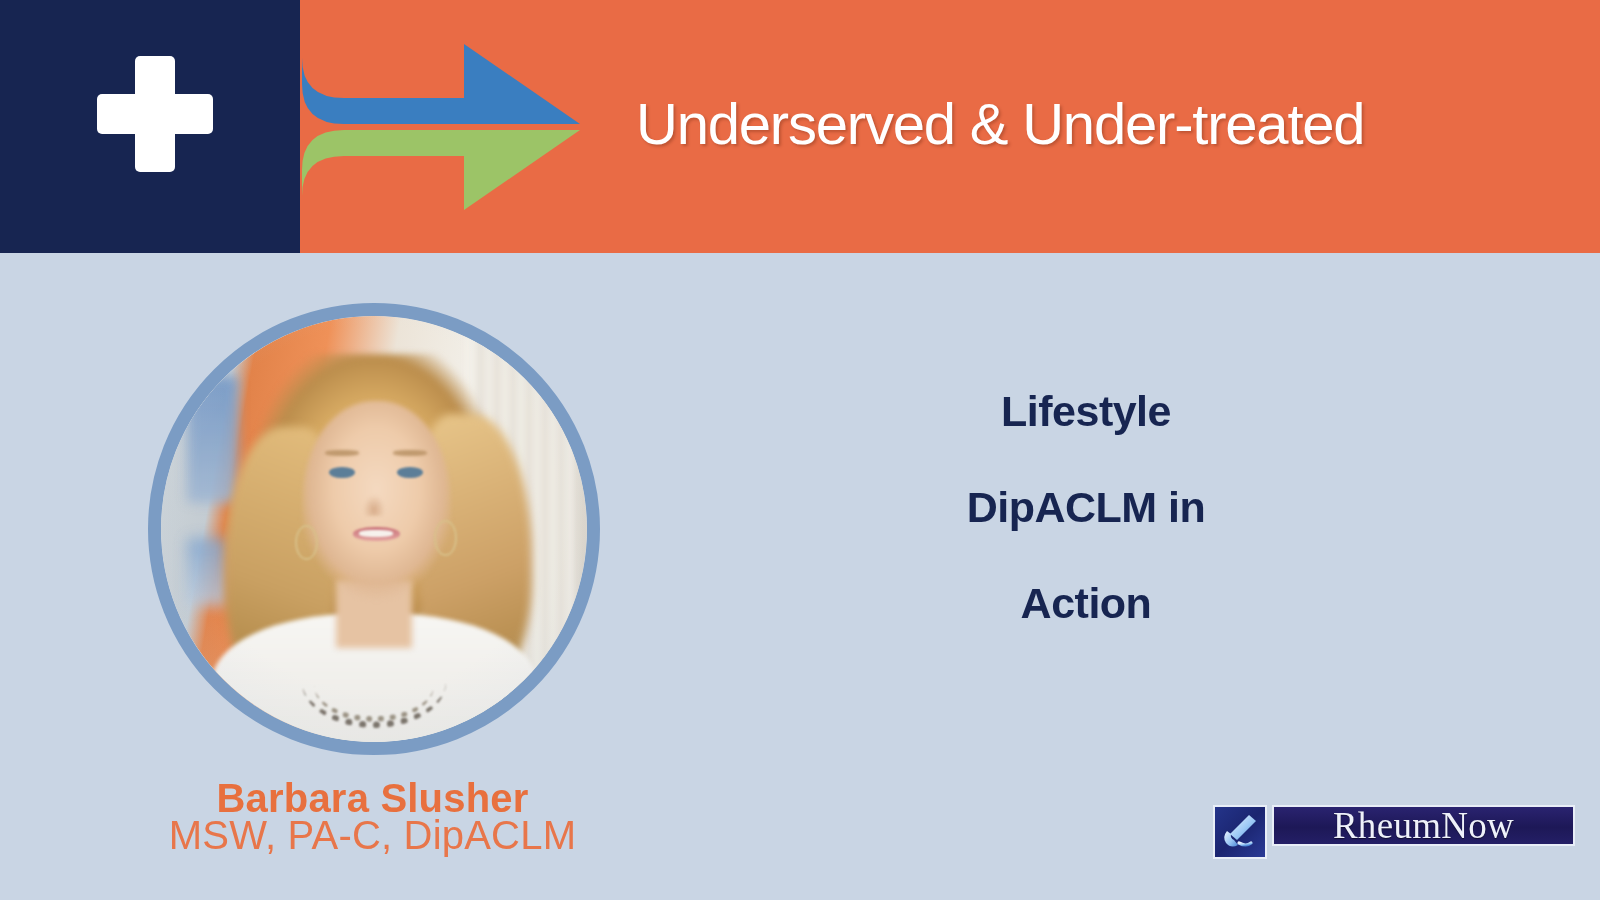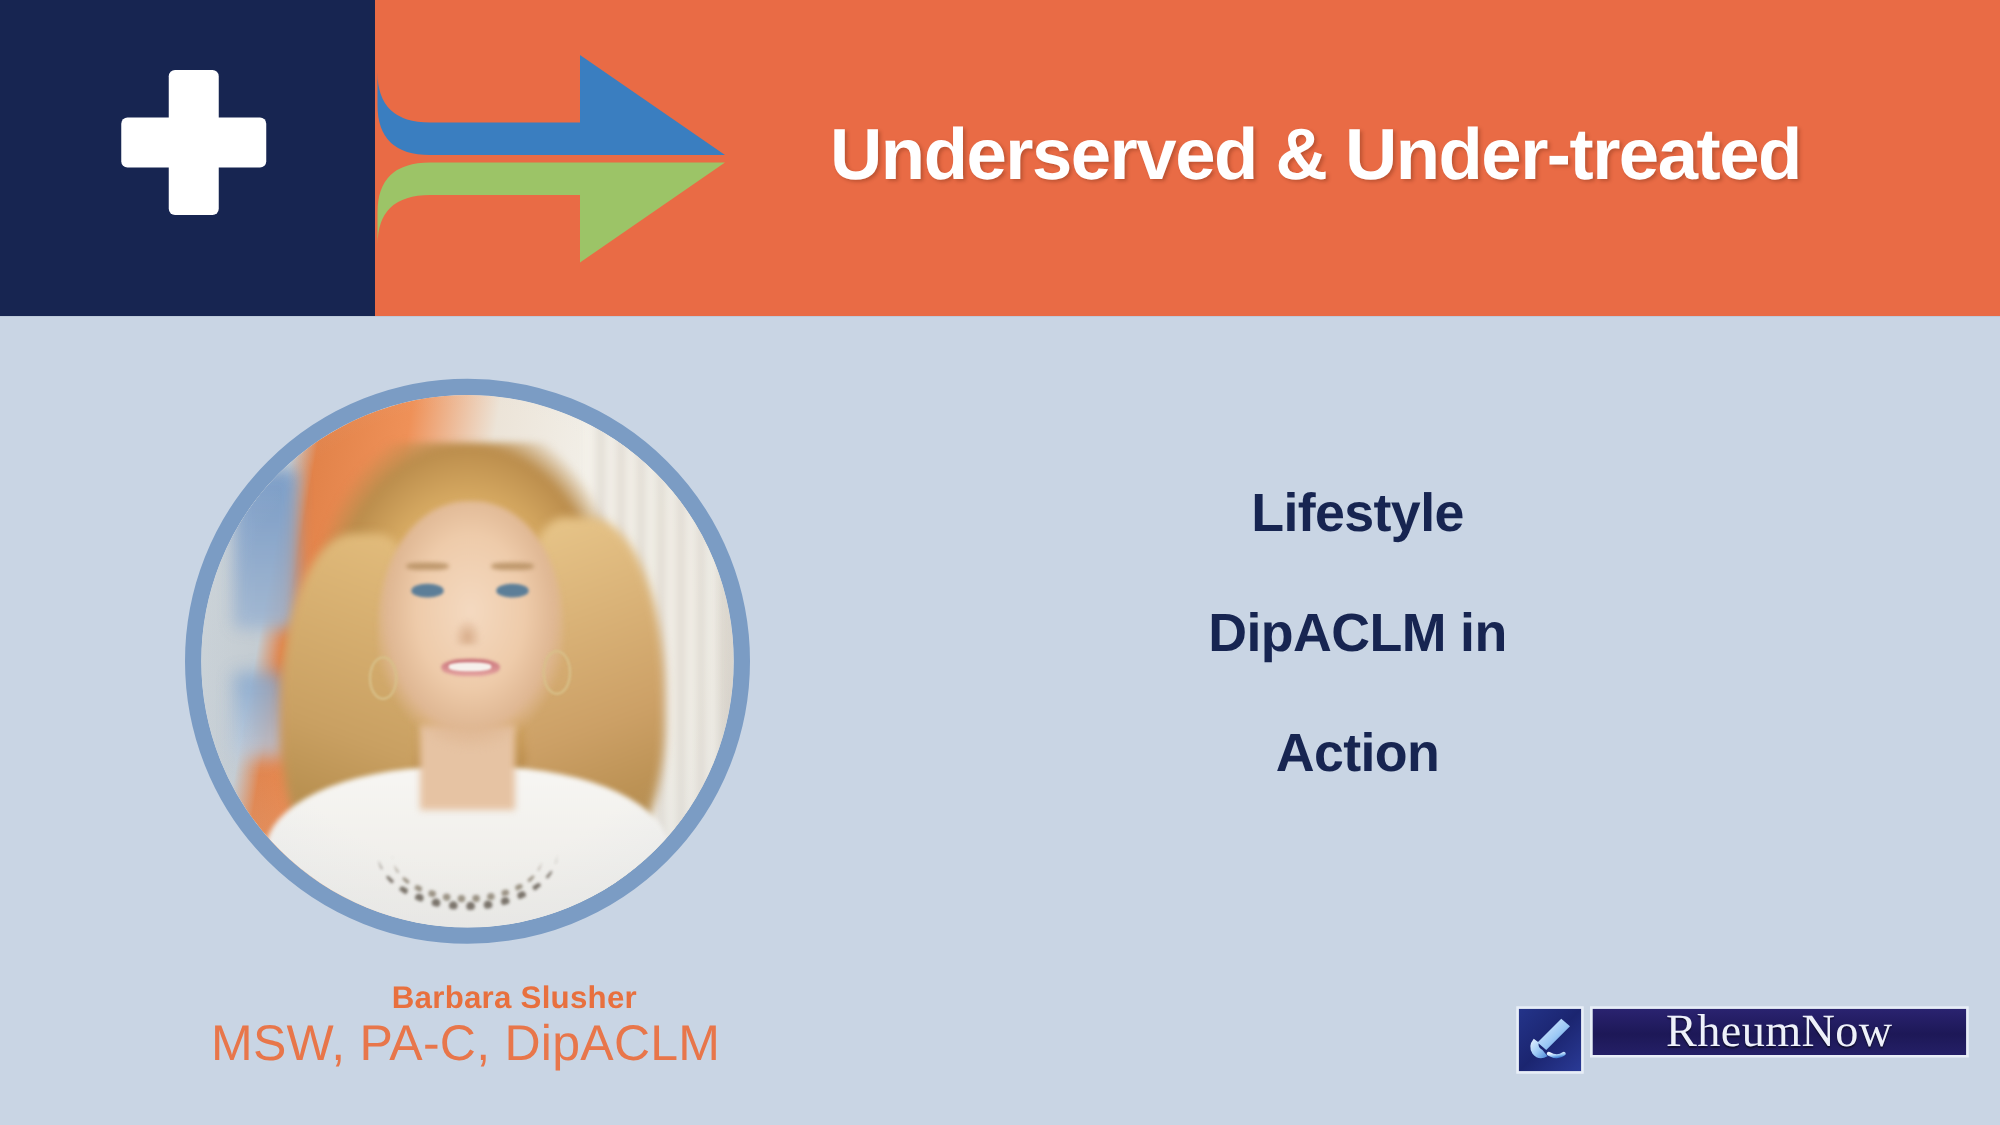--- a/index.html
+++ b/index.html
@@ -36,26 +36,25 @@
   }
   
   #arrows-logo{
     position:absolute;left:280px;top:0px;width:340px;height:253px;
   }
   
   #banner-title{
     position:absolute;left:636px;top:84px;width:920px;height:80px;
     color:#ffffff;
     font-size:58px;
-    font-weight:bold;
+    font-weight:normal;
     letter-spacing:-1.2px;
     line-height:80px;
     white-space:nowrap;
     text-shadow:2px 2px 3px rgba(90,30,10,.30);
-    margin-left:28px;
   }
 
   
   #stage{
     position:absolute;left:0;top:253px;width:1600px;height:647px;
     background:#c9d5e4;
   }
 
   
   #speaker-photo{
@@ -164,23 +163,22 @@
   .ph-soft{
     position:absolute;inset:0;
     background:radial-gradient(ellipse 78% 78% at 50% 45%,rgba(255,255,255,0) 55%,rgba(201,213,228,.34) 100%);
   }
 
   
   #speaker-name{
     position:absolute;left:0px;top:527px;width:745px;
     text-align:center;
     color:#e8703e;
-    font-size:25px;font-weight:bold;letter-spacing:.2px;
+    font-size:40px;font-weight:bold;letter-spacing:.2px;
     line-height:36px;
-    padding-left:39px;
   }
   #speaker-credentials{
     position:absolute;left:0px;top:563px;width:745px;
     text-align:center;
     color:#e8764a;
     font-size:40px;font-weight:normal;letter-spacing:.2px;
     line-height:38px;
   }
 
   

